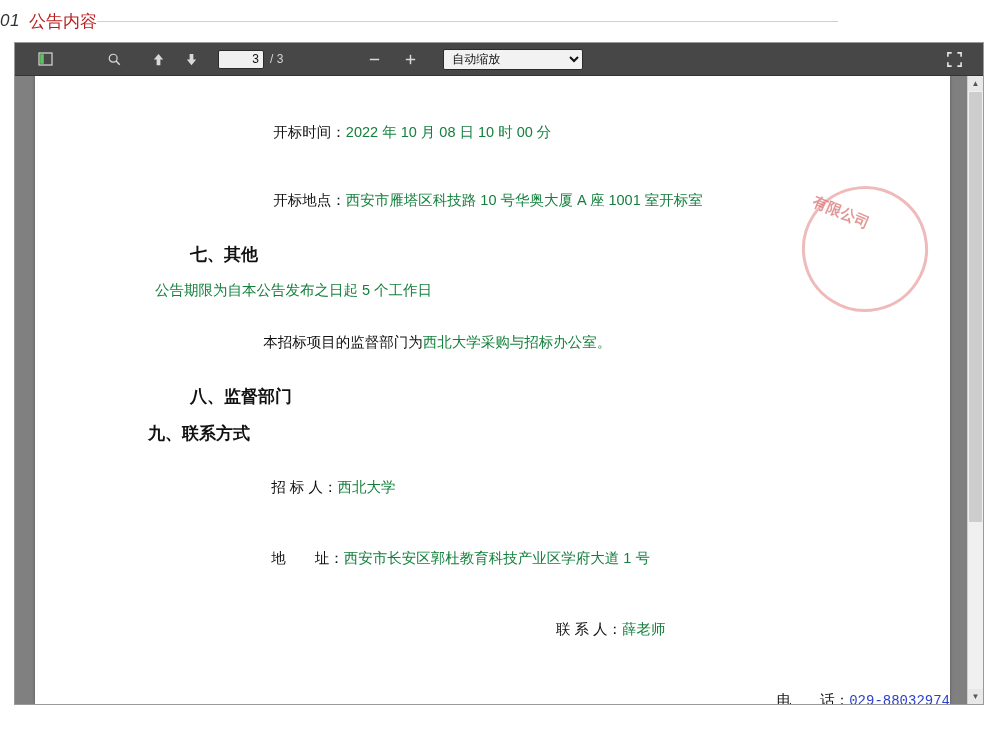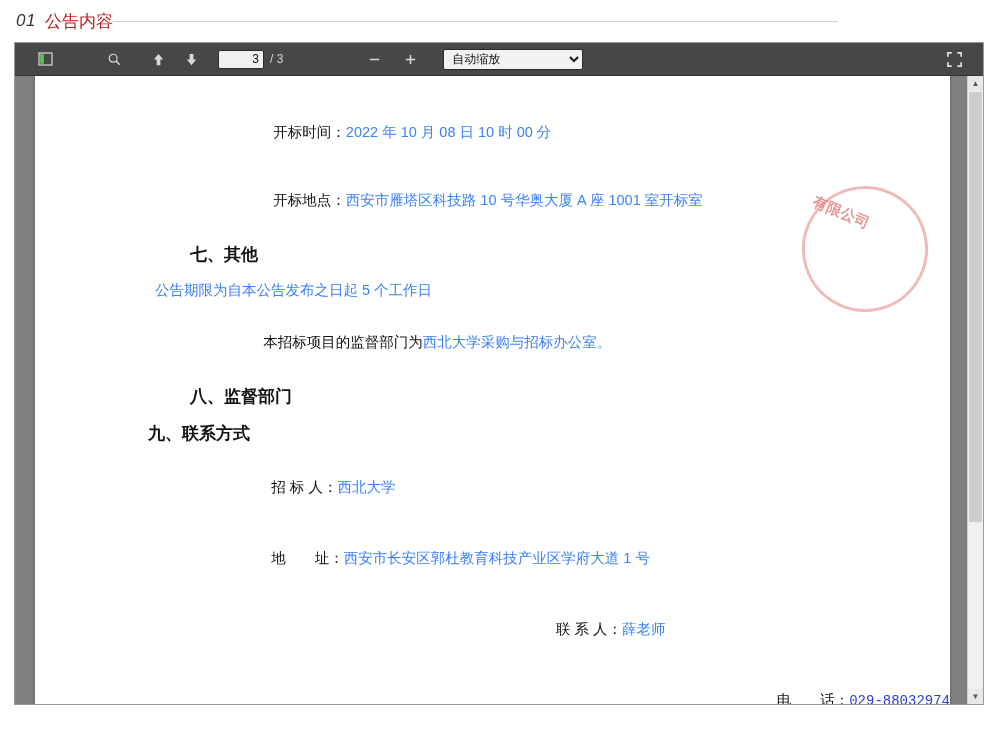--- a/index.html
+++ b/index.html
@@ -19,21 +19,20 @@
   
   .section-header {
     position: absolute;
     left: 0;
     top: 0;
     width: 856px;
     height: 42px;
     display: flex;
     align-items: center;
     box-sizing: border-box;
-    padding-left: 16px;
   }
   .section-num {
     font-style: italic;
     font-size: 17px;
     color: #333;
     margin-right: 9px;
     letter-spacing: 0.5px;
   }
   .section-title {
     font-size: 17px;
@@ -191,21 +190,21 @@
     white-space: pre;
     line-height: 1;
   }
   .h-head {
     font-size: 17px;
     font-weight: bold;
     color: #111;
   }
   .body-blue {
     font-size: 14.5px;
-    color: #3b82f6;
+    color: #15803d;
   }
   .body-blue-mono {
     font-size: 14px;
     color: #2b3fd0;
     font-family: "Liberation Mono", monospace;
   }
   .lbl {
     font-size: 14.5px;
     color: #111;
   }

